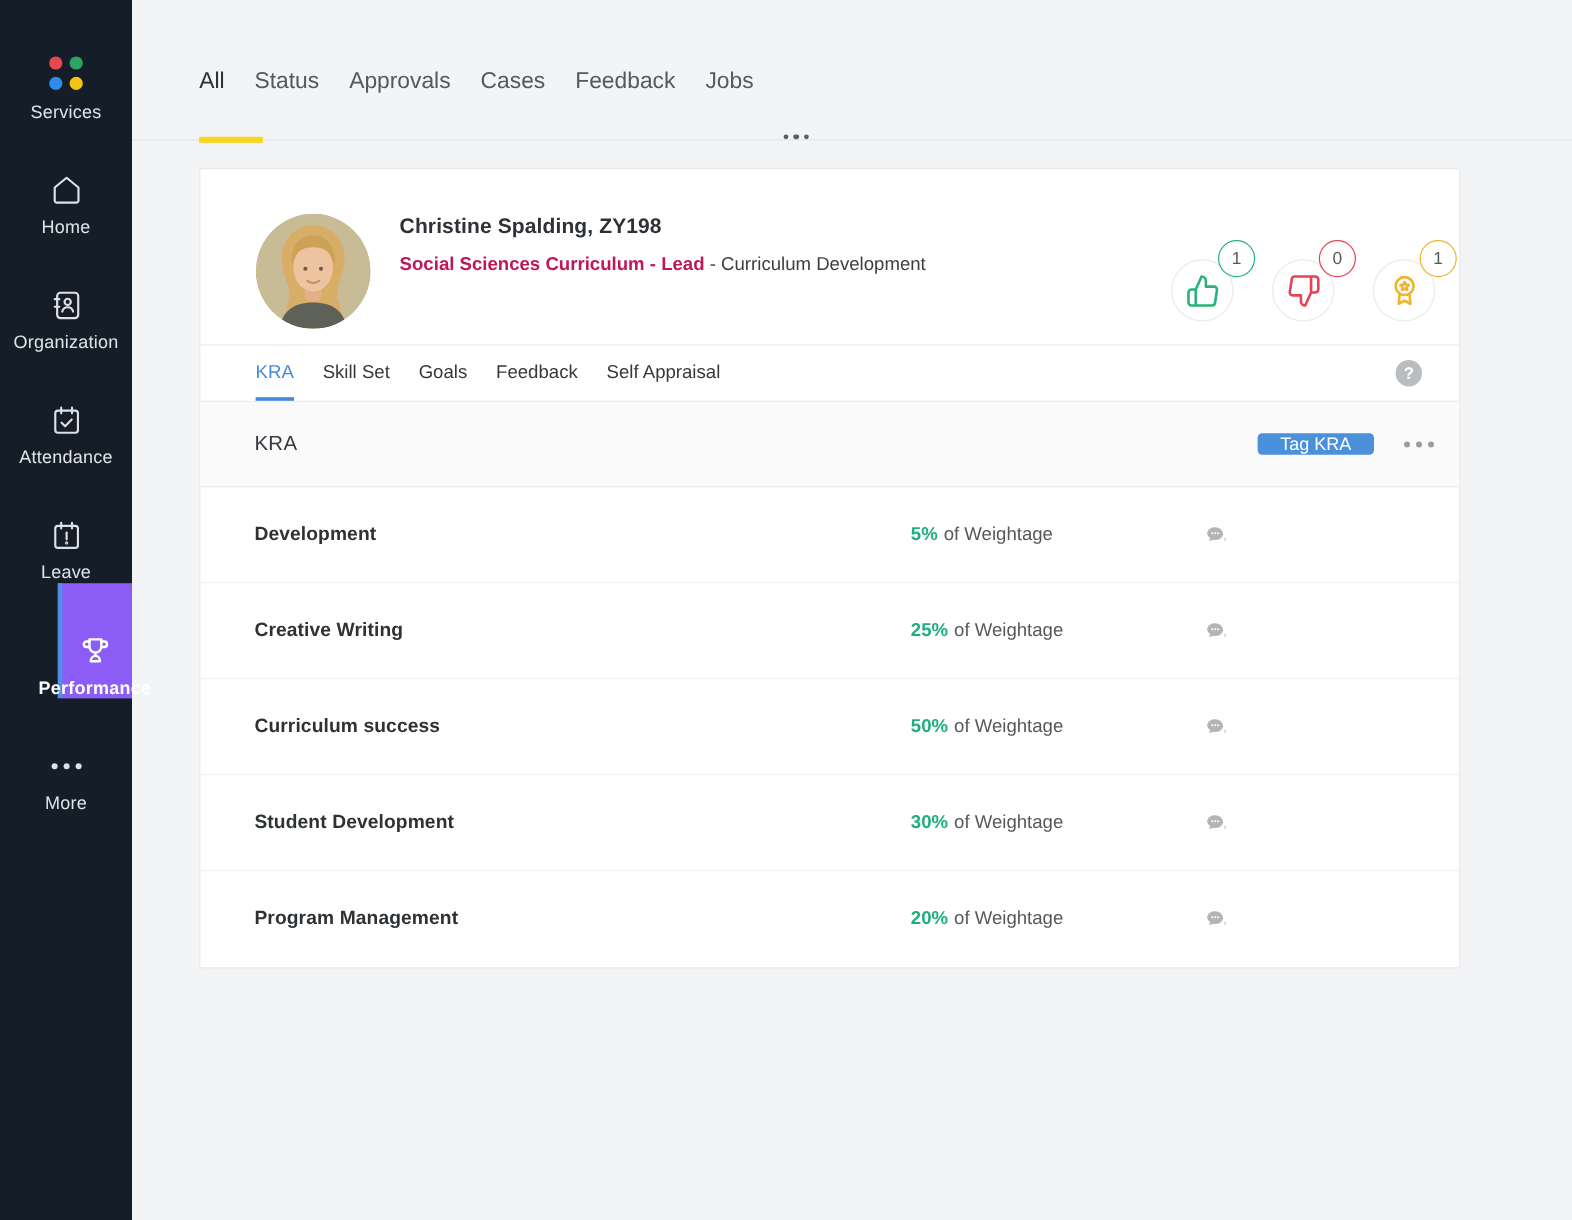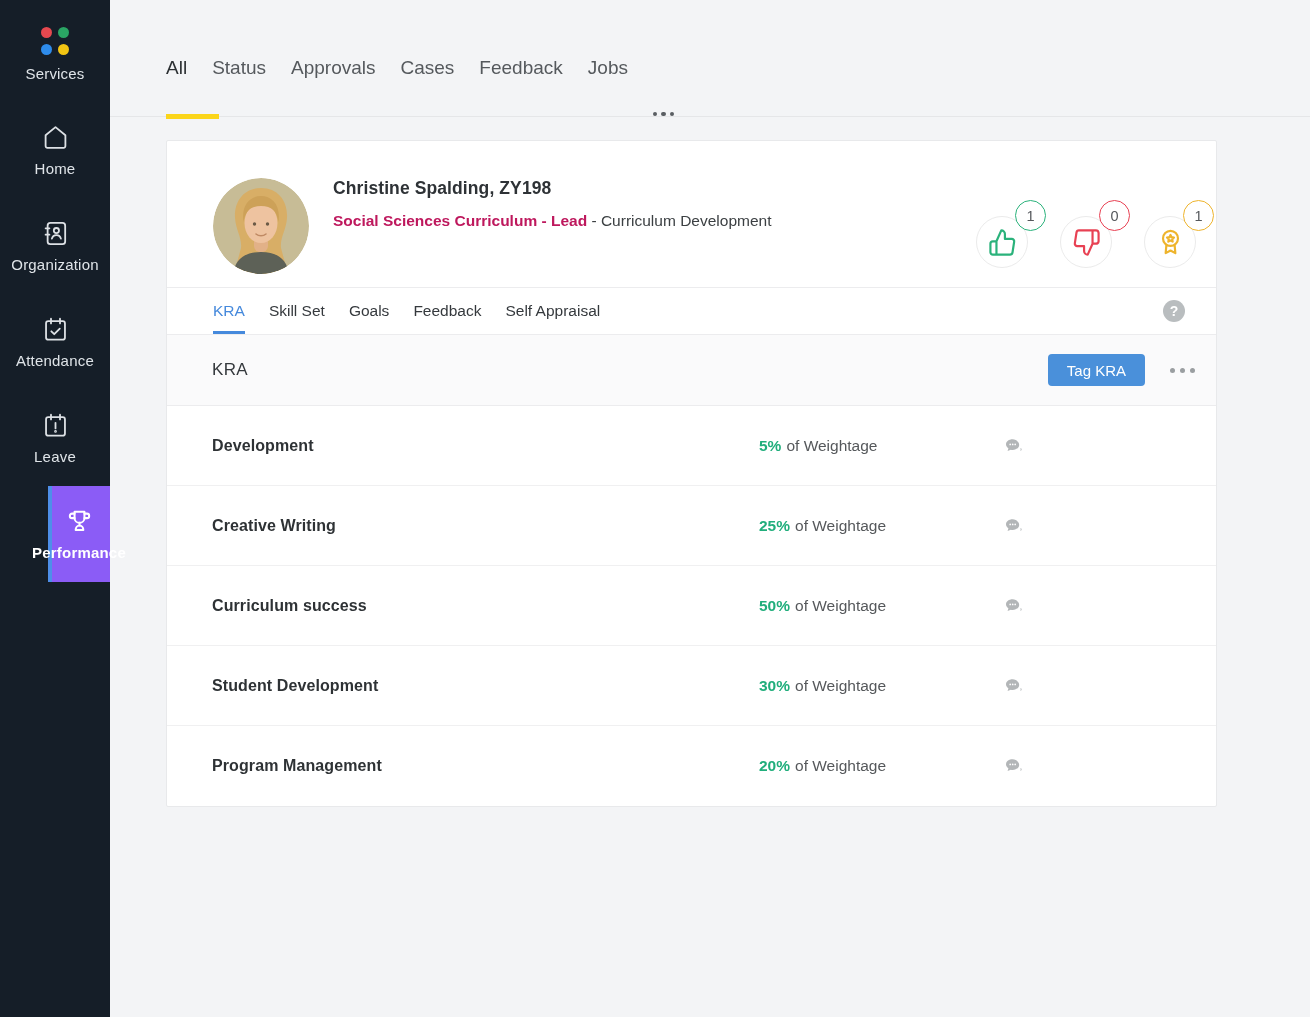--- a/index.html
+++ b/index.html
@@ -12,21 +12,21 @@
   }
 
   
   .sidebar {
     position:absolute; left:0; top:0; bottom:0; width:110px;
     background:#151e28; display:flex; flex-direction:column; align-items:stretch;
     padding-top:6px; z-index:5;
   }
   .side-item {
     height:96px; display:flex; flex-direction:column; align-items:center;
-    justify-content:center; gap:9px; cursor:pointer; color:#dfe4e8;
+    justify-content:flex-end; gap:9px; cursor:pointer; color:#dfe4e8;
   }
   .side-item .icn { width:28px; height:28px; display:flex; align-items:center; justify-content:center; }
   .side-item .icn svg { stroke:#dde1e5; fill:none; stroke-width:1.6; stroke-linecap:round; stroke-linejoin:round; }
   .side-label { font-size:15px; letter-spacing:.2px; }
   .side-item.active { background:#8b5cf6; box-shadow:inset 4px 0 0 #4e8fe9;margin-left:48px; }
   .side-item.active .side-label { color:#ffffff; font-weight:700; }
   .side-item.active .icn svg { stroke:#ffffff; stroke-width:1.8; }
   .dots-grid { display:grid; grid-template-columns:11px 11px; grid-template-rows:11px 11px; gap:6px; }
   .dots-grid i { width:11px; height:11px; border-radius:50%; display:block; }
   .ellipsis-v { display:flex; gap:5px; align-items:center; }
@@ -99,21 +99,21 @@
     display:flex; align-items:center; justify-content:center; cursor:pointer;
   }
 
   
   .kra-head {
     height:71px; background:#fafafb; border-bottom:1px solid #ececee;
     display:flex; align-items:center; padding:0 19px 0 45px;
   }
   .kra-title { font-size:17px; color:#35393d; letter-spacing:.3px; }
   .tag-btn {
-    margin-left:auto; height:32px; padding:0 19px; background:#4a90da; border:none; border-radius:4px;
+    margin-left:auto; height:18px; padding:0 19px; background:#4a90da; border:none; border-radius:4px;
     color:#ffffff; font-size:15px; font-family:"Liberation Sans", sans-serif; cursor:pointer;
   }
   .kra-more { display:flex; gap:5px; align-items:center; margin-left:23px; padding:6px 2px; cursor:pointer; }
   .kra-more i { width:5px; height:5px; border-radius:50%; background:#9a9ea1; display:block; }
 
   
   .kra-row { position:relative; height:80px; border-bottom:1px solid #f0f0f1; }
   .kra-row:last-child { border-bottom:none; }
   .row-title {
     position:absolute; left:45px; top:50%; transform:translateY(-50%);
@@ -192,20 +192,30 @@
       <svg width="27" height="27" viewBox="0 0 24 24">
           <path d="M7.6 3.4h8.8v5.4a4.4 4.4 0 0 1-8.8 0z"></path>
           <path d="M7.6 5H5.4a2 2 0 0 0 0 4h2.2M16.4 5h2.2a2 2 0 0 1 0 4h-2.2"></path>
           <path d="M12 13.2v2.4"></path>
           <path d="M8.6 19.6c0-2.2 1.4-4 3.4-4s3.4 1.8 3.4 4z"></path>
         </svg>
     </span>
     <span class="side-label">Performance</span>
   </div>
 
+  <div class="side-item">
+    <span class="icn">
+      <span class="ellipsis-v">
+          <i></i>
+          <i></i>
+          <i></i>
+        </span>
+    </span>
+    <span class="side-label">More</span>
+  </div>
 </aside>
 
 <main class="content">
 
   <nav class="top-tabs">
     <div class="ttab active">All</div>
     <div class="ttab">Status</div>
     <div class="ttab">Approvals</div>
     <div class="ttab">Cases</div>
     <div class="ttab">Feedback</div>

